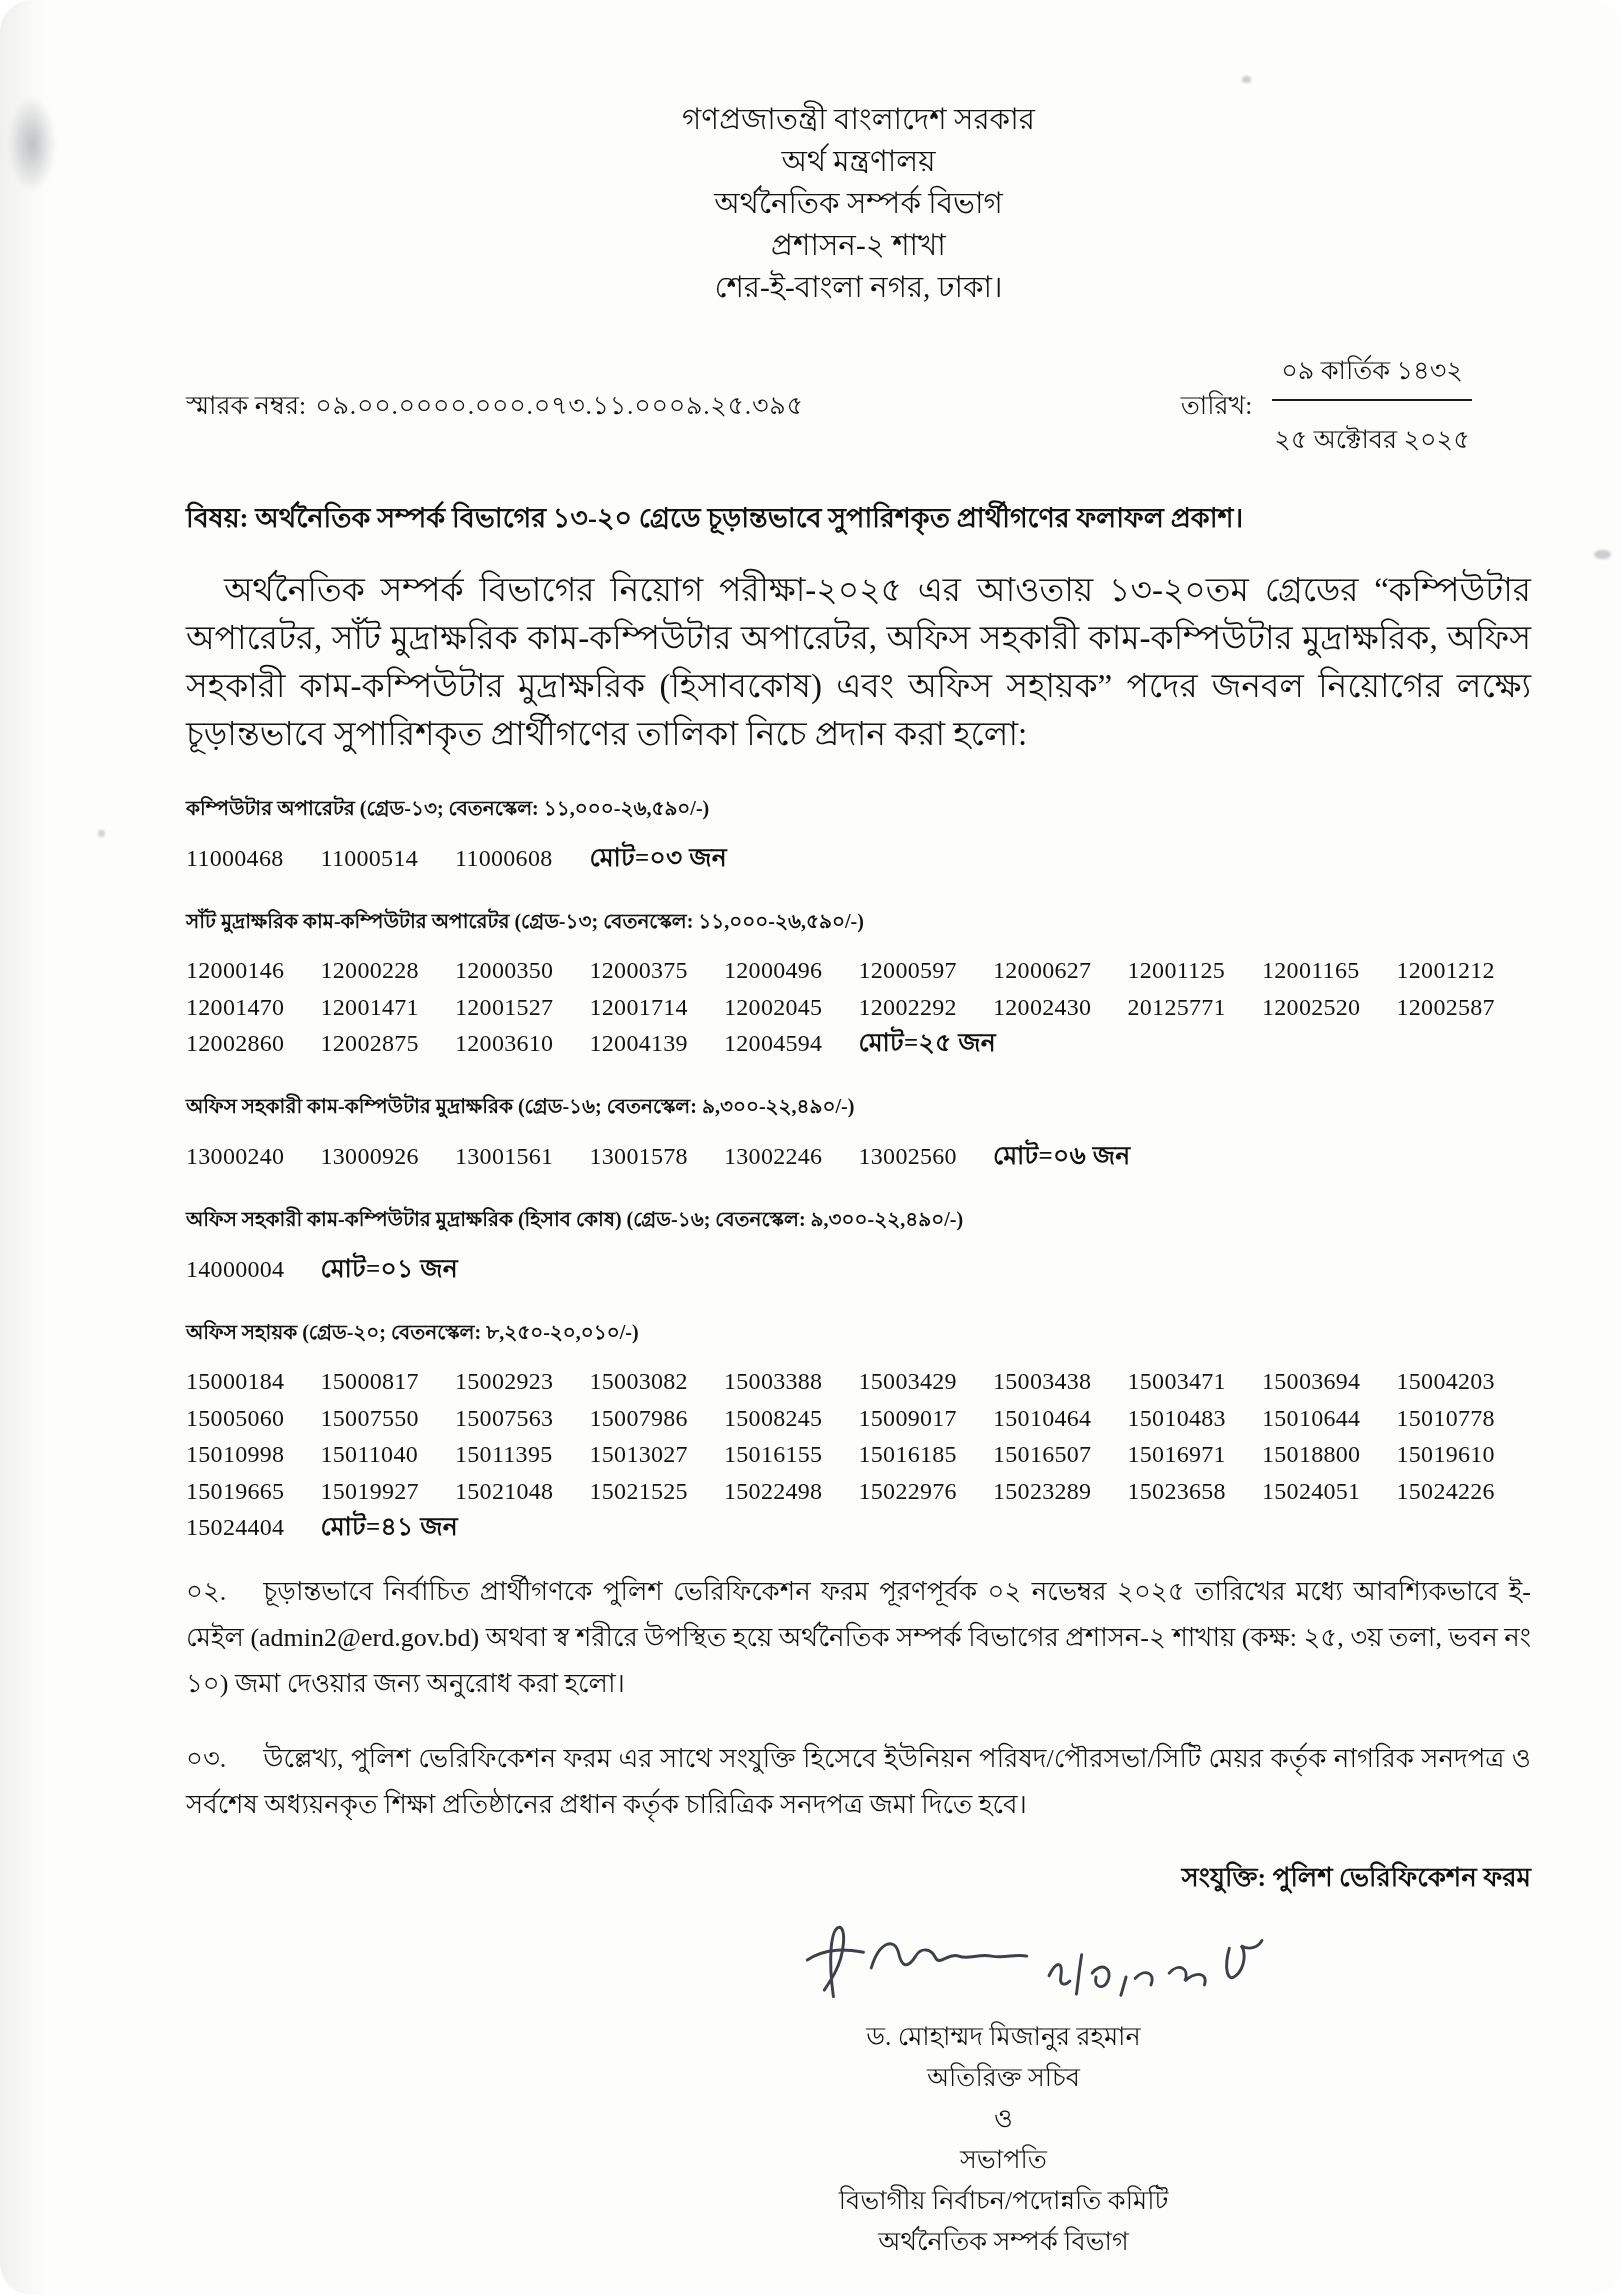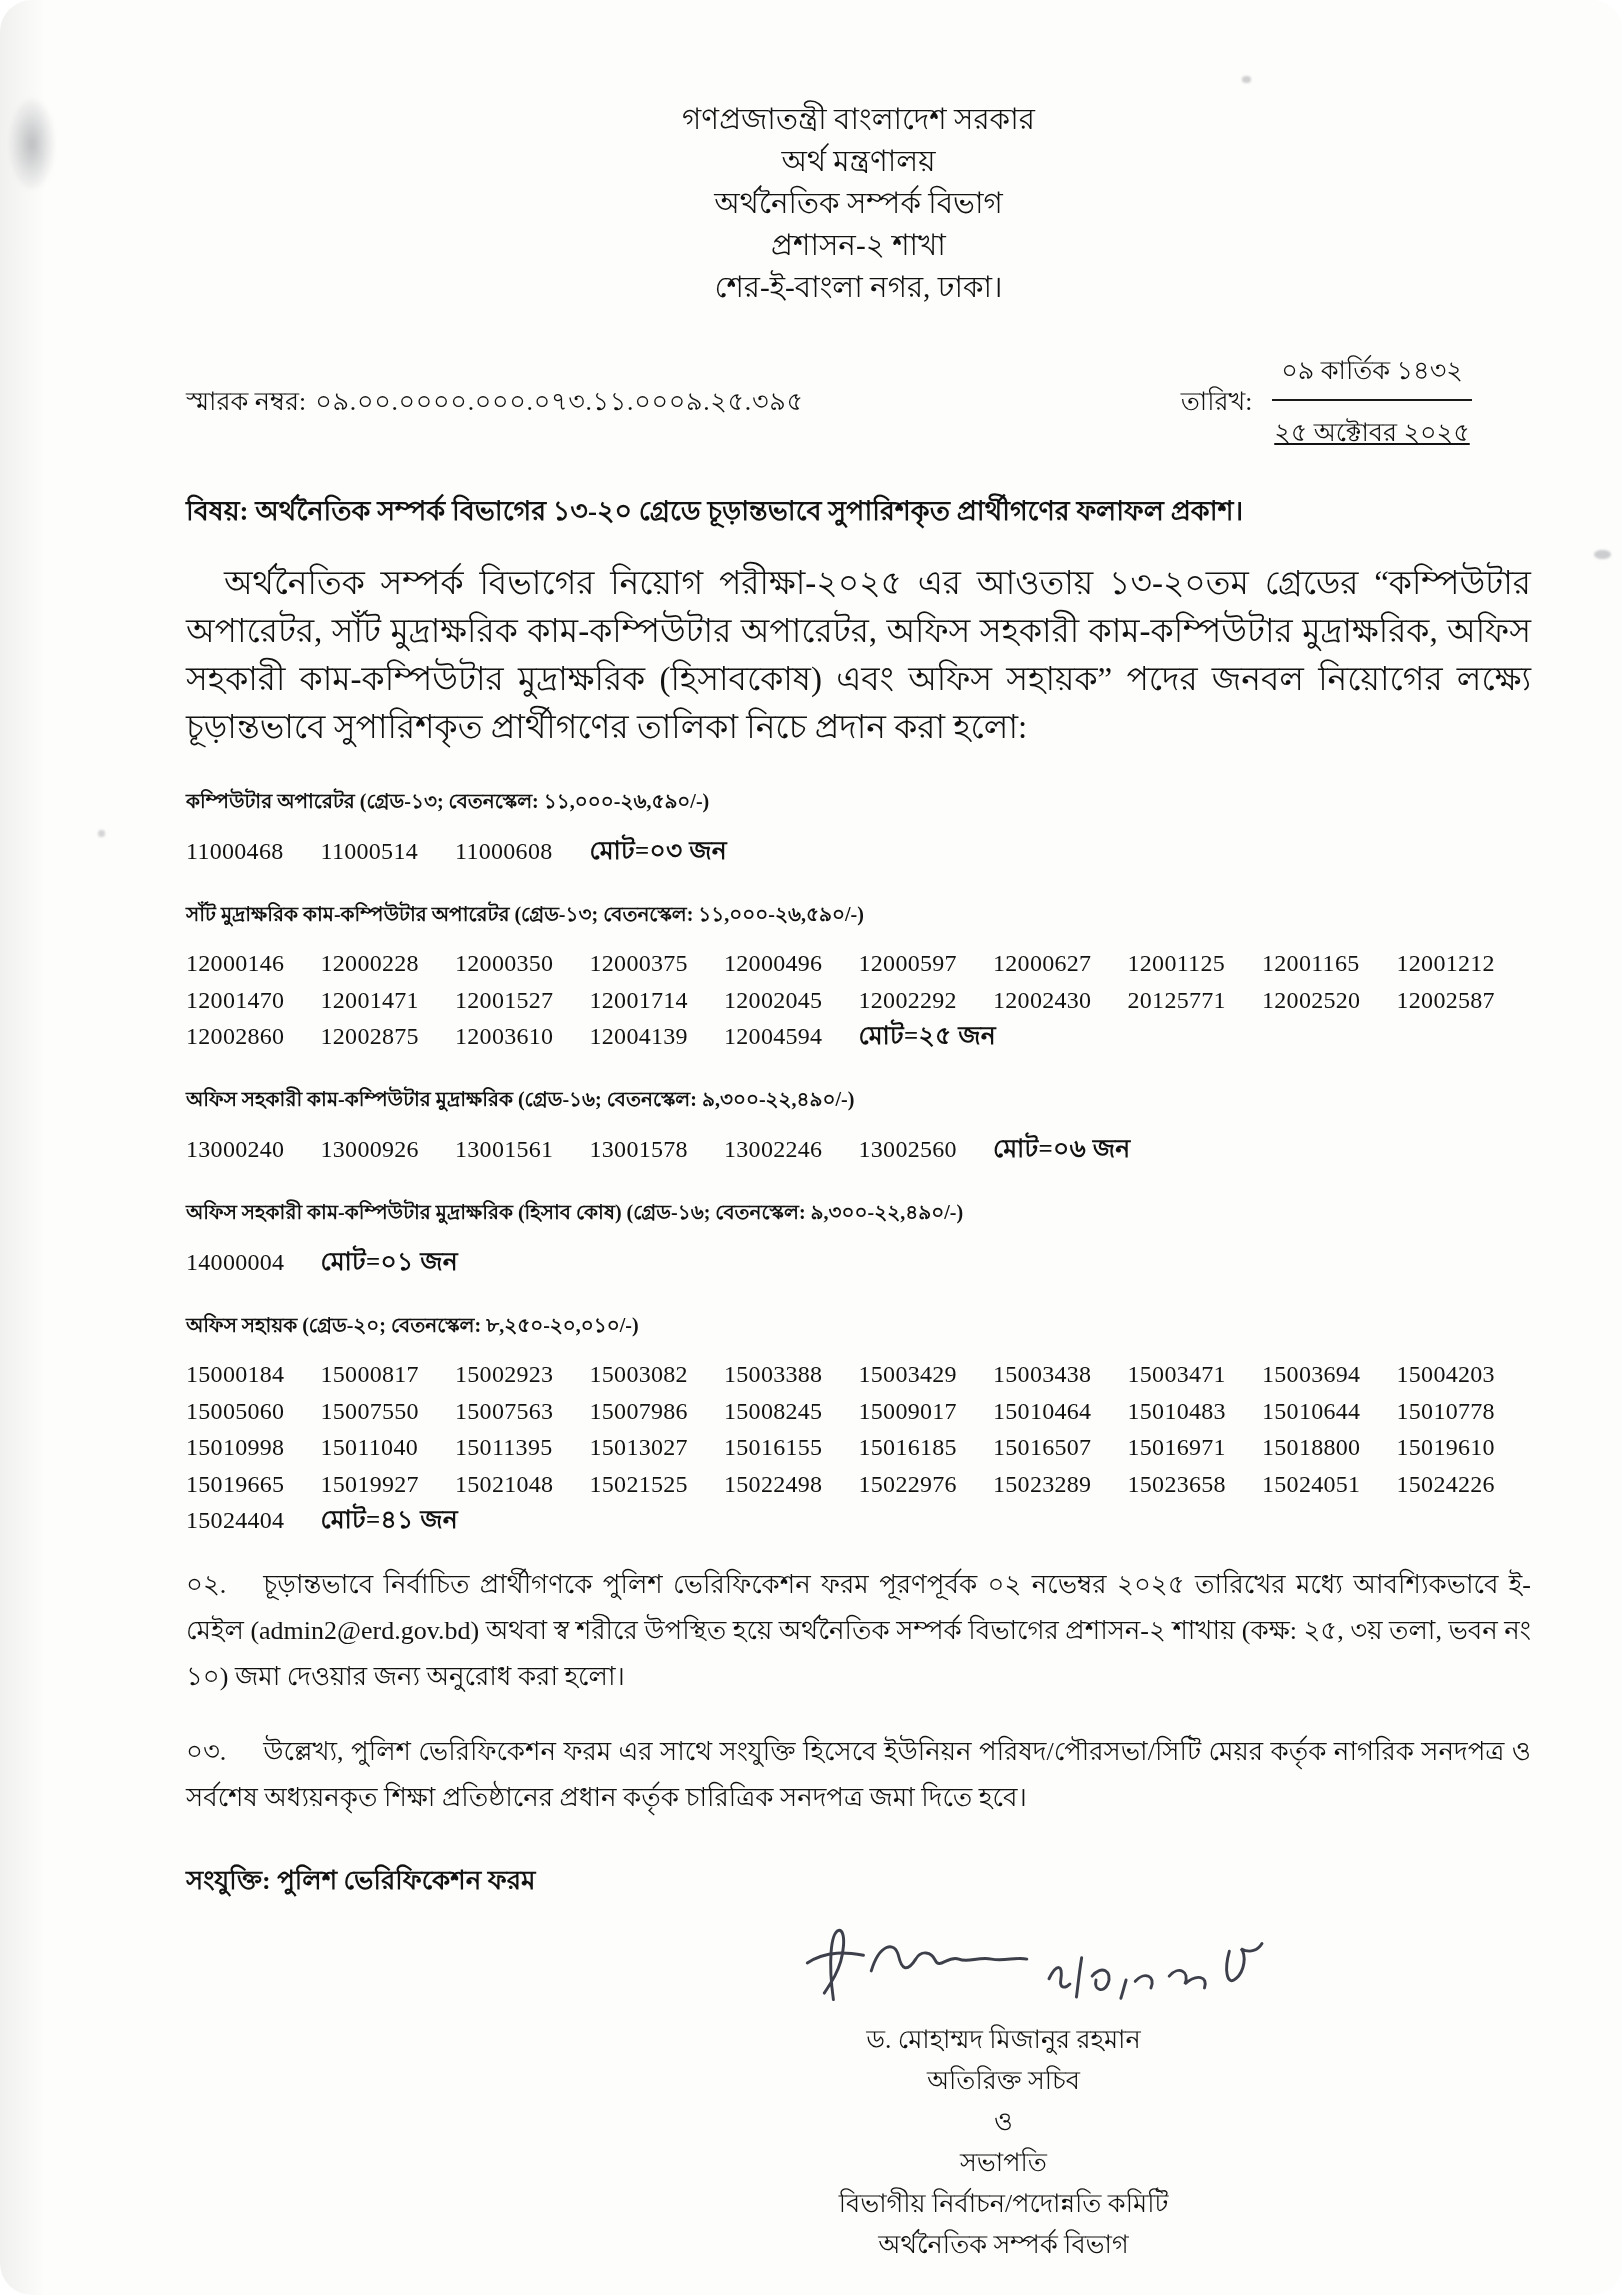--- a/index.html
+++ b/index.html
@@ -36,40 +36,40 @@
   
   .letterhead{text-align:center;font-size:29.4px;line-height:42px;font-weight:normal;}
 
   
   .memo-row{display:flex;justify-content:space-between;align-items:center;margin-top:43px;font-size:25.5px;}
   .memo{white-space:nowrap;}
   .memo .memo-number{margin-left:9.2px;letter-spacing:0.7px;}
   .dateline{display:flex;align-items:center;gap:19.6px;margin-right:59px;}
   .frac{text-align:center;font-size:25.5px;}
   .frac .top{display:block;padding:0 9.2px 5.2px;border-bottom:2.6px solid #1a1a1a;}
-  .frac .bot{display:block;padding-top:12px;text-decoration:underline;}
+  .frac .bot{display:block;padding-top:19px;}
 
   .subject{margin-top:38px;font-weight:bold;font-size:27px;line-height:35px;}
 
   .intro{margin-top:30px;font-size:33px;line-height:48px;text-align:justify;text-indent:38px;}
 
   .post-section{margin-top:34px;}
   .section-title{font-weight:bold;font-size:20px;line-height:33px;}
   .rolls{
     display:grid;grid-template-columns:repeat(10,1fr);
     row-gap:10.5px;margin-top:19.6px;
     font-size:24px;line-height:26px;letter-spacing:0.3px;
   }
   .roll{white-space:nowrap;}
   .total{font-weight:bold;font-size:25px;white-space:nowrap;grid-column:span 2;}
 
   .para{margin:29px 0 0 0;font-size:26px;line-height:46px;text-align:justify;}
   .para .pnum{margin-right:37px;}
 
-  .attachment{margin-top:39px;font-weight:bold;font-size:26px;}
+  .attachment{margin-top:29px;font-weight:bold;font-size:26px;text-align:right;}
 
   .sig-block{
     width:641px;margin-left:497px;margin-top:11.8px;
     text-align:center;font-size:25.5px;line-height:41px;
   }
   .sig-ink-wrap{height:98px;position:relative;}
   .sig-ink-wrap svg{position:absolute;right:-39px;top:0;}
   .sig-name{margin-top:5.2px;}
 </style>
 </head>

